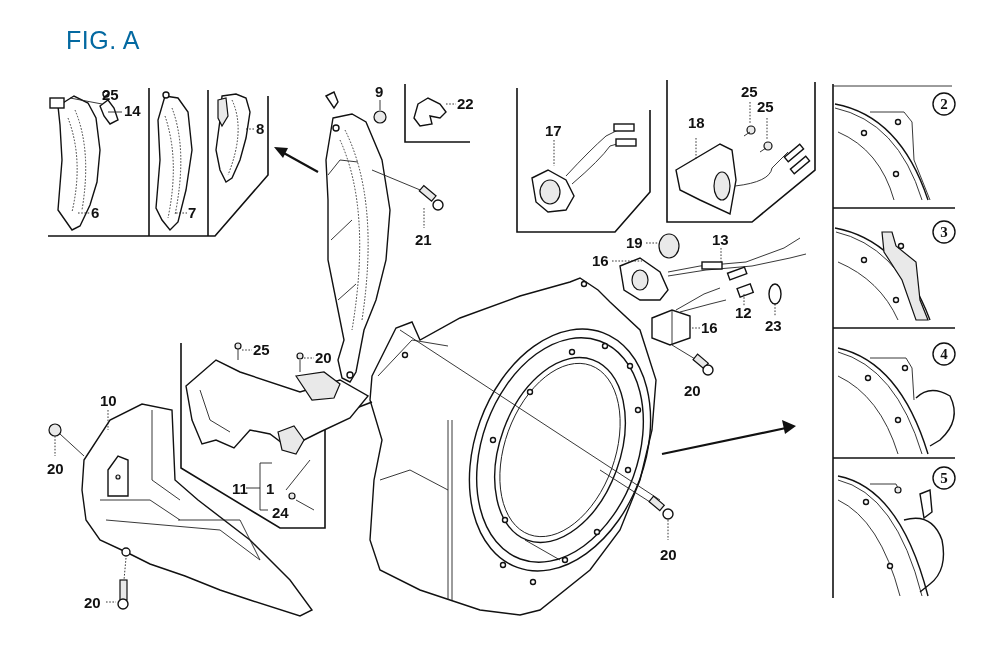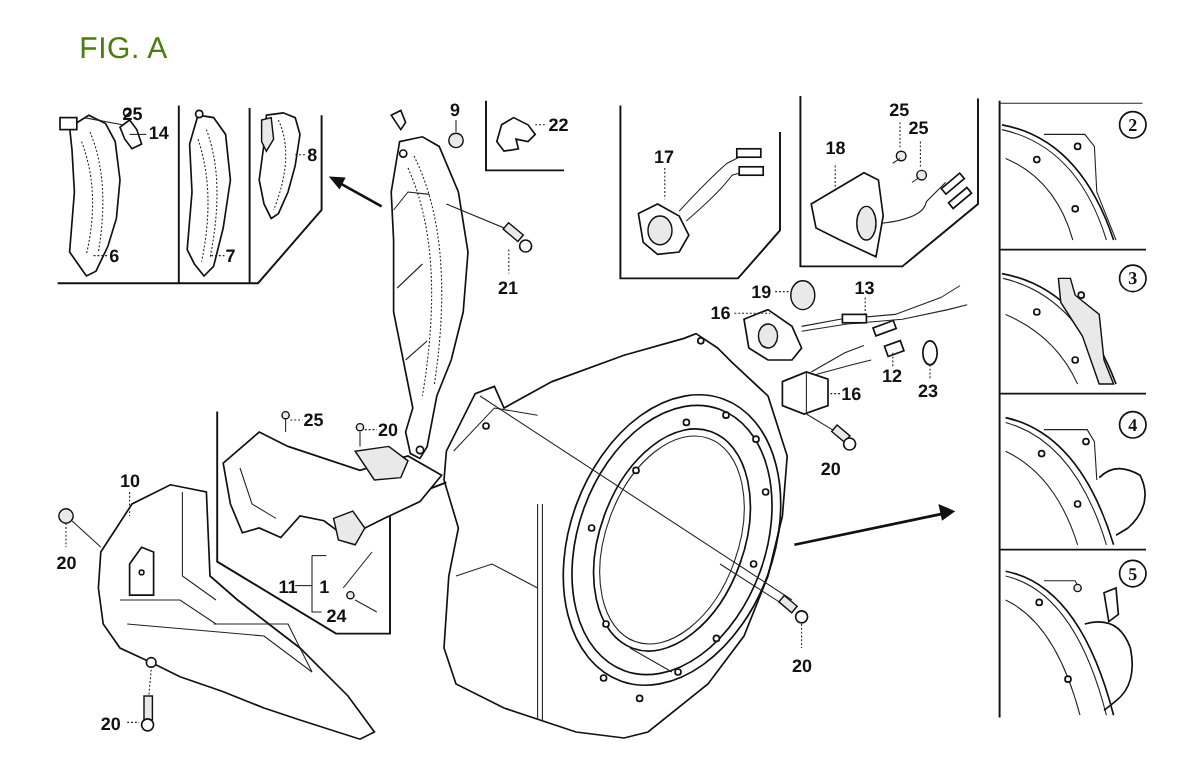--- a/index.html
+++ b/index.html
@@ -1,18 +1,18 @@
 <!DOCTYPE html>
 <html><head>
 <meta charset="utf-8">
 <style>
   html, body { margin: 0; padding: 0; background: #ffffff; }
   body { width: 1000px; height: 651px; position: relative; overflow: hidden; font-family: "Liberation Sans", sans-serif; }
   #stage { position: absolute; left: 0; top: 0; width: 1000px; height: 651px; }
-  .fig-title { position: absolute; left: 66px; top: 26px; font-size: 25px; color: #4d7c0f; letter-spacing: 0.5px; font-family: "Liberation Sans", sans-serif; }
+  .fig-title { position: absolute; left: 66px; top: 26px; font-size: 25px; color: #0369a1; letter-spacing: 0.5px; font-family: "Liberation Sans", sans-serif; }
   svg text { font-family: "Liberation Sans", sans-serif; font-weight: bold; fill: #111; }
   .lbl { font-size: 15px; }
   .circ-num { font-size: 15px; font-family: "Liberation Serif", serif; font-weight: bold; }
   .ln { stroke: #111; fill: none; stroke-width: 1.4; }
   .thin { stroke: #222; fill: none; stroke-width: 0.9; }
   .dash { stroke: #222; fill: none; stroke-width: 0.9; stroke-dasharray: 1.6 1.6; }
   .thick { stroke: #111; fill: none; stroke-width: 2.2; }
   .part { stroke: #111; fill: #fff; stroke-width: 1.4; }
   .partshade { stroke: #111; fill: #e9e9e9; stroke-width: 1.2; }
   .frame { stroke: #111; fill: none; stroke-width: 1.6; }

